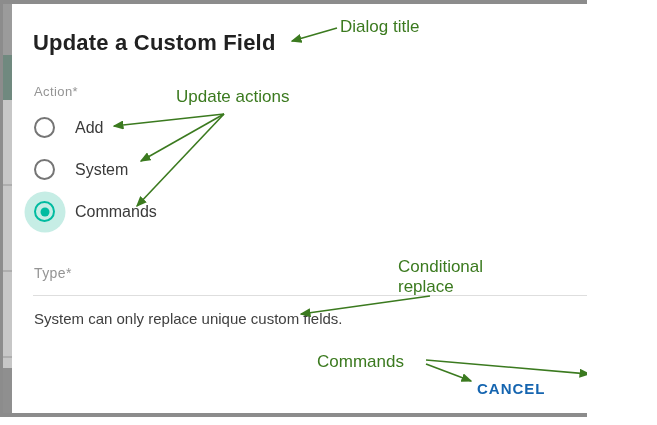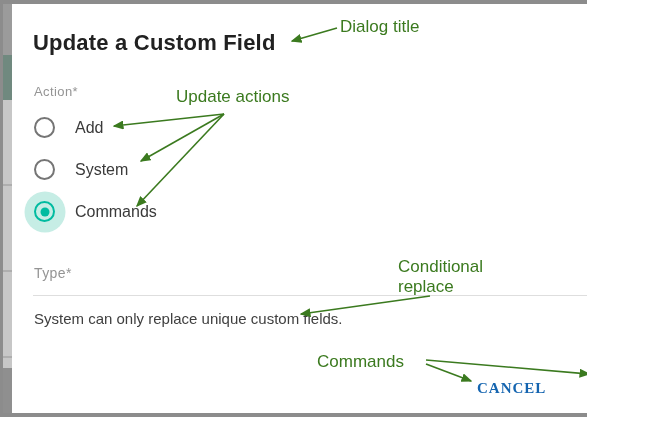--- a/index.html
+++ b/index.html
@@ -56,21 +56,21 @@
   .type-label{position:absolute;left:1px;top:5px;font-size:14px;}
   .caret{position:absolute;right:3px;top:16px;width:0;height:0;
     border-left:5px solid transparent;border-right:5px solid transparent;border-top:6px solid #787878;}
   .type-underline{position:absolute;left:0;bottom:0;width:100%;height:1px;background:#dedede;}
 
   .warning-text{position:absolute;left:34px;top:310px;font-size:15px;color:var(--body-text);}
 
   .dlg-button{position:absolute;top:378px;font-size:15px;font-weight:bold;letter-spacing:1px;
     color:var(--button-blue);cursor:pointer;background:none;border:none;padding:2px 4px;
     font-family:inherit;}
-  .btn-cancel{left:473px;font-family:Liberation Serif, serif;} .btn-ok{left:584px;}
+  .btn-cancel{left:473px;} .btn-ok{left:584px;}
 
   
   .annotation{position:absolute;color:var(--annotation-green);font-size:17px;z-index:2;}
   .ann-dialog-title{left:340px;top:17px;}
   .ann-update-actions{left:176px;top:87px;}
   .ann-conditional-warning{left:398px;top:257px;width:112px;line-height:20px;}
   .ann-commands{left:317px;top:352px;}
   #arrows{position:absolute;left:0;top:0;width:657px;height:425px;pointer-events:none;z-index:2;}
 </style>
 </head>

